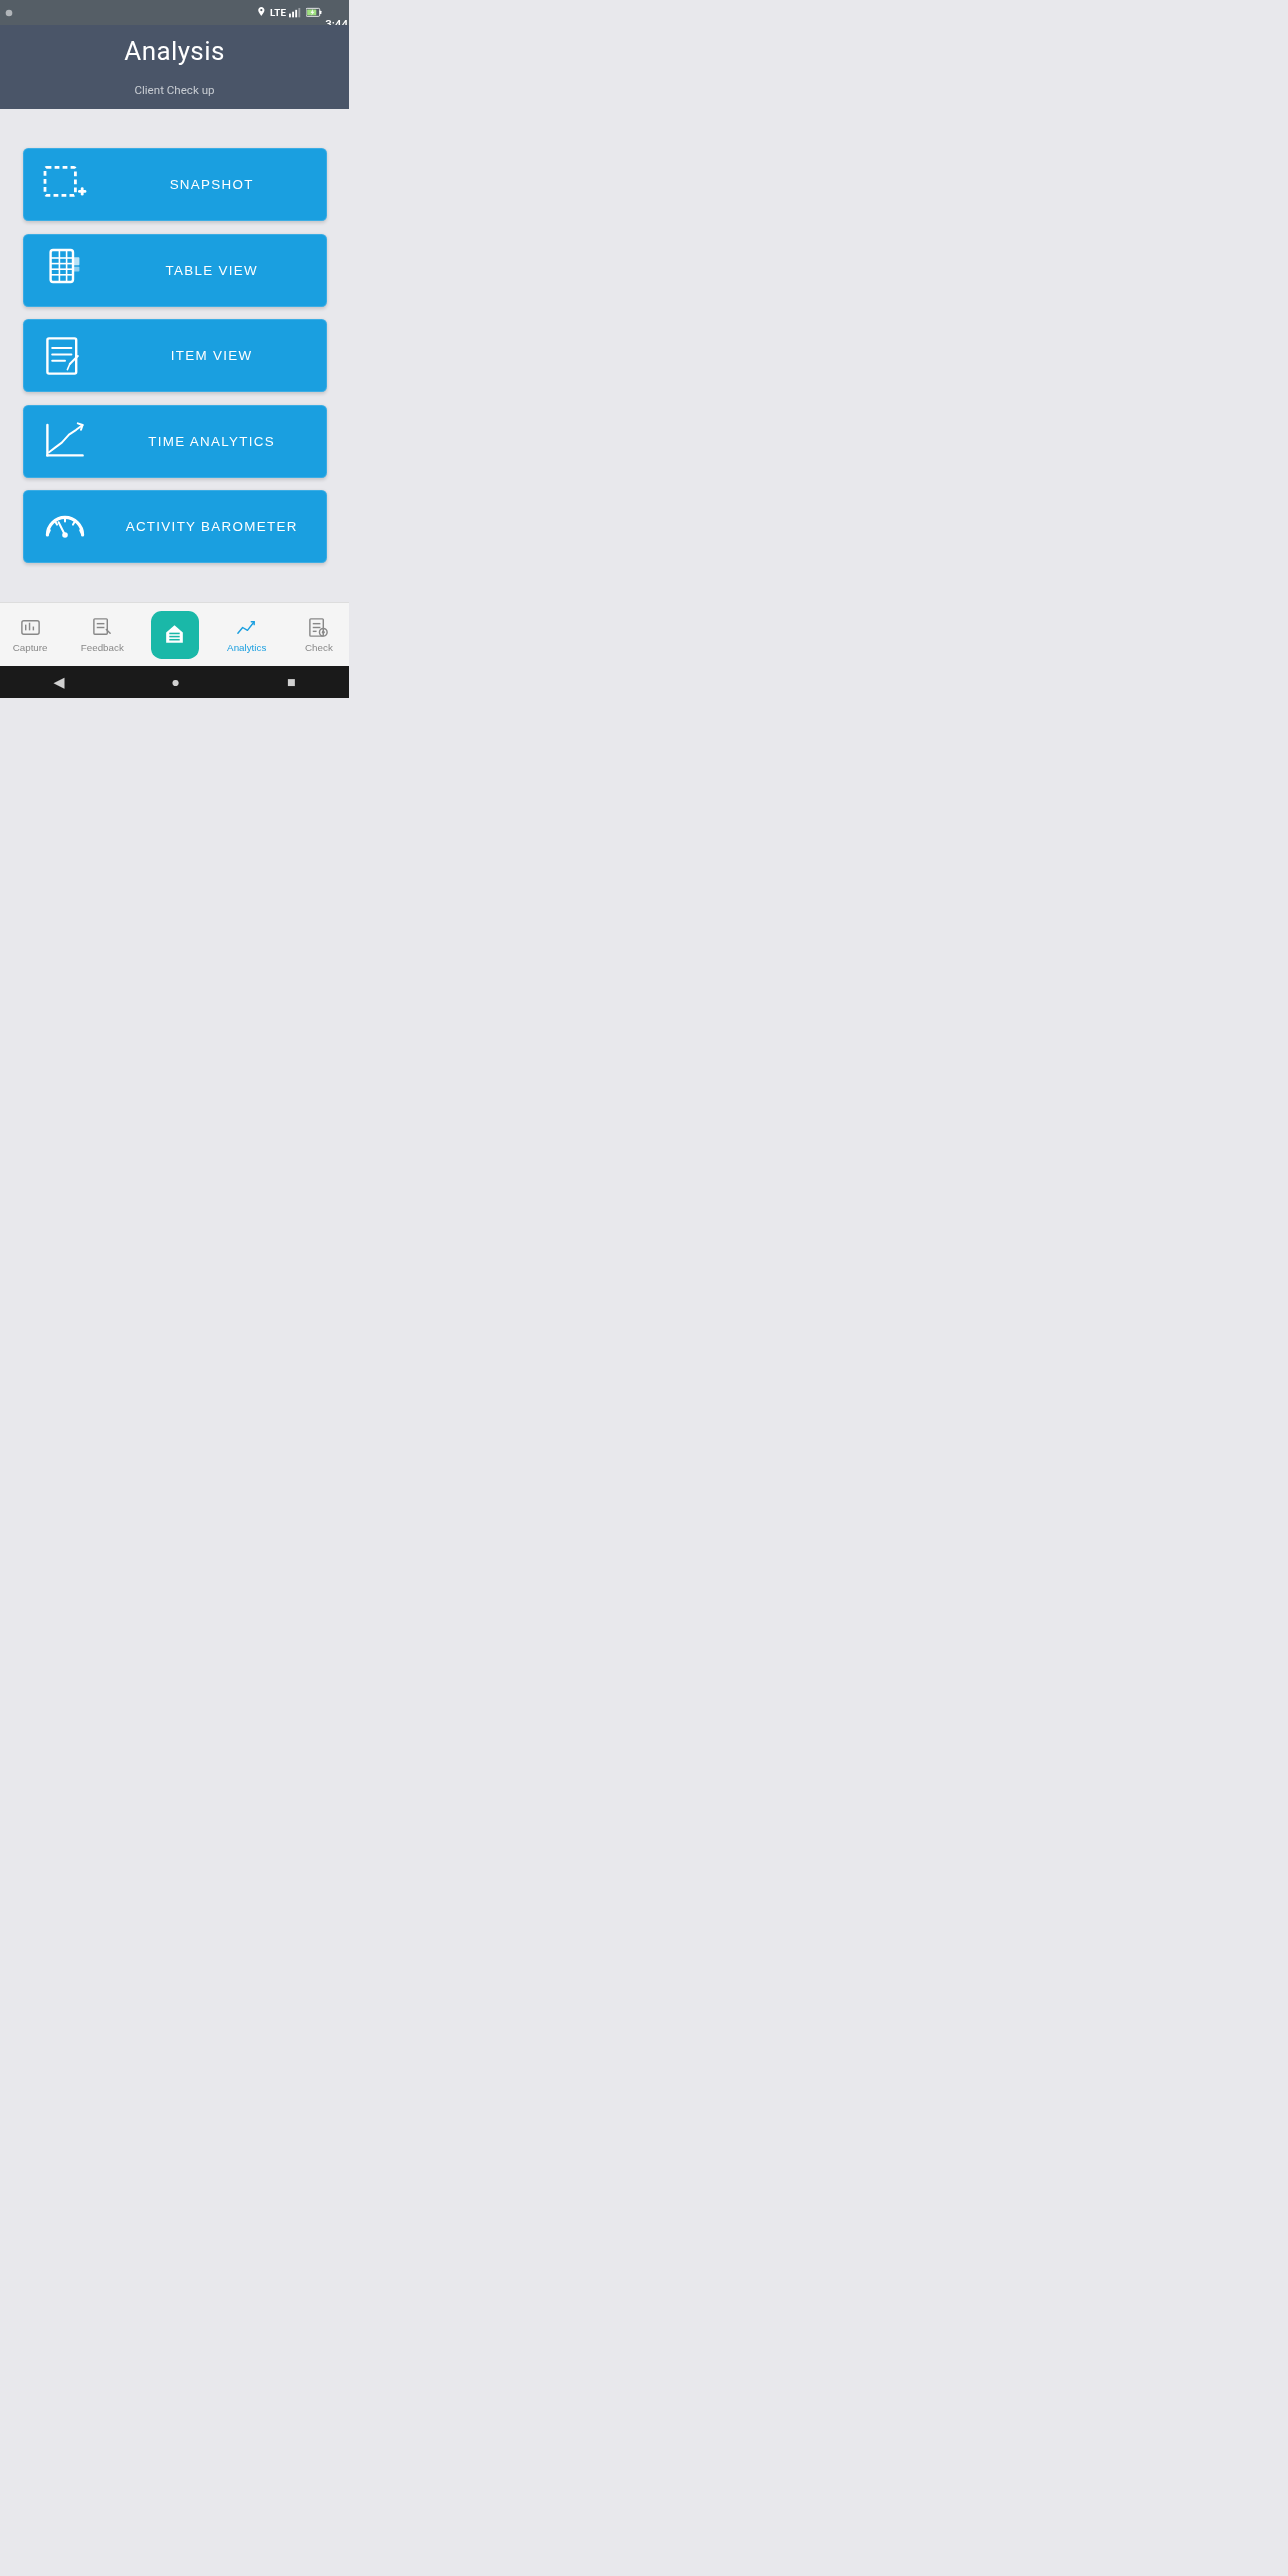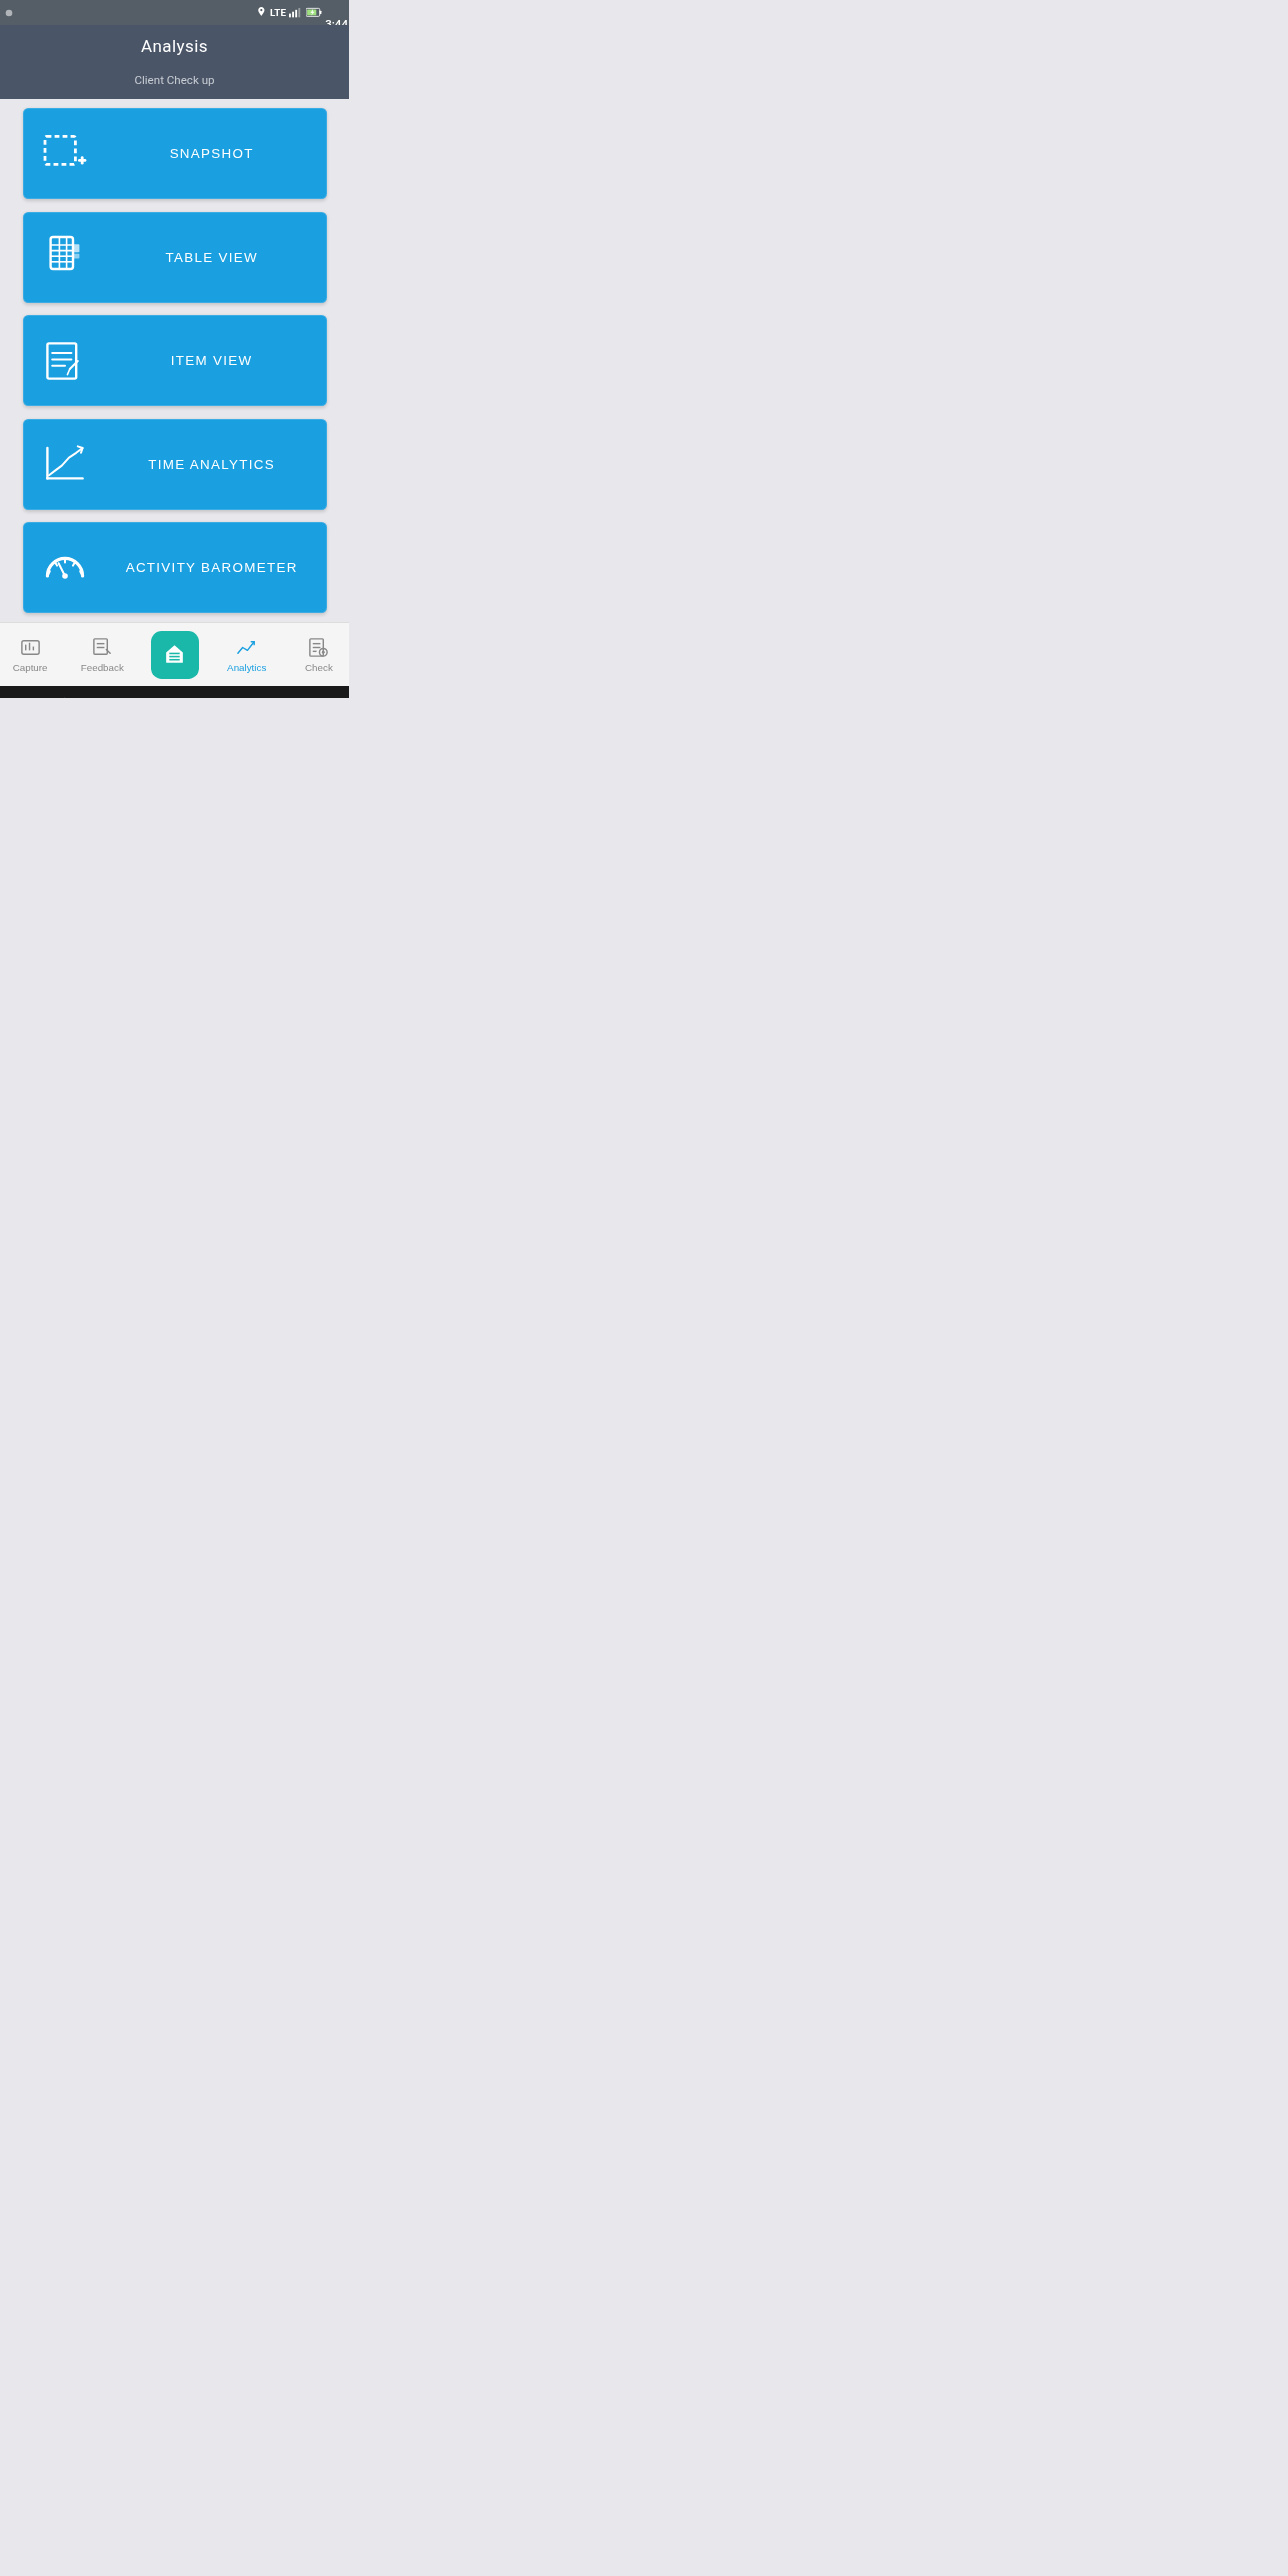--- a/index.html
+++ b/index.html
@@ -46,21 +46,21 @@
 
     
     .header {
       background: #4a5568;
       padding: 10.7px 14.3px 12.5px;
       text-align: center;
       flex-shrink: 0;
     }
     .header-title {
       color: white;
-      font-size: 17px;
+      font-size: 26px;
       font-weight: 400;
       letter-spacing: 0.4px;
     }
     .header-subtitle {
       color: #c8cdd3;
       font-size: 11.6px;
       margin-top: 17px;
     }
 
     
@@ -72,21 +72,21 @@
       justify-content: center;
       padding: 9px 18px;
       gap: 12.5px;
       background: #e8e8ec;
     }
 
     
     .action-btn {
       width: 100%;
       max-width: 304px;
-      height: 91px;
+      height: 73px;
       background: #1a9fe0;
       border: none;
       border-radius: 5.4px;
       display: flex;
       align-items: center;
       cursor: pointer;
       box-shadow: 0 1.8px 3.6px rgba(0,0,0,0.15), inset 0 0 0 0.9px rgba(255,255,255,0.15);
       transition: background 0.15s;
       overflow: hidden;
     }

